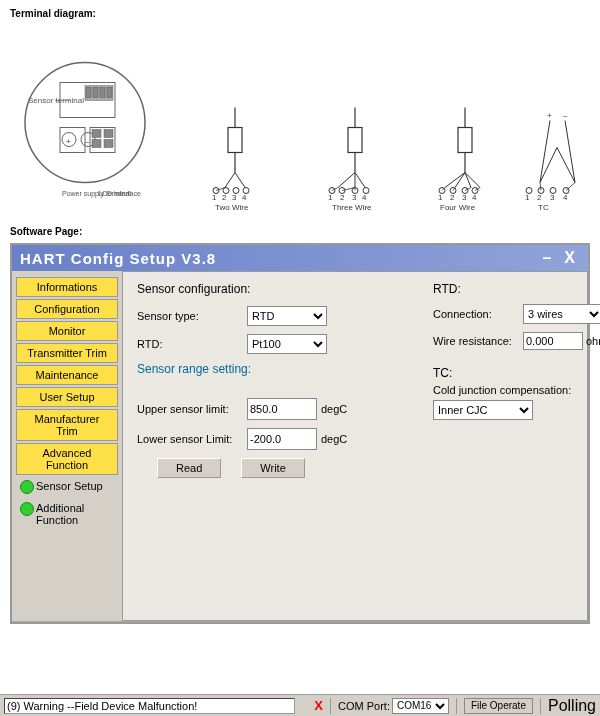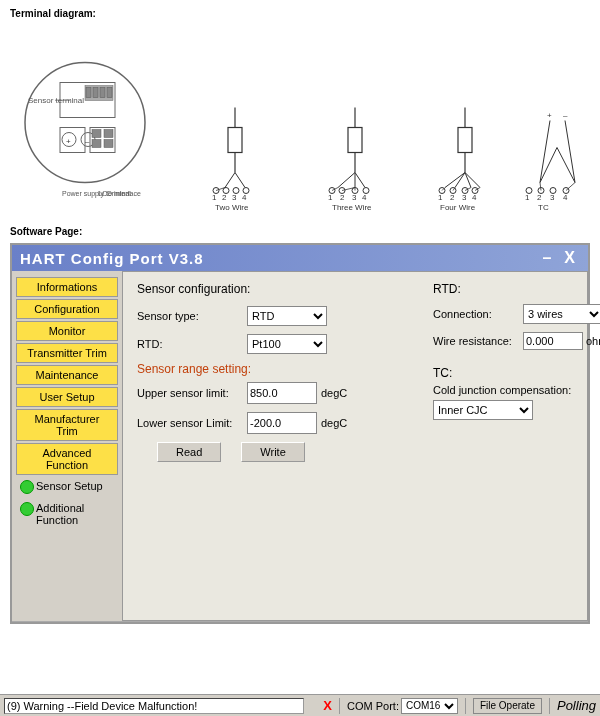--- a/index.html
+++ b/index.html
@@ -146,22 +146,22 @@
       font-size: 11px;
       border: 1px solid #888;
       background: white;
       min-width: 80px;
     }
 
     .range-section-title {
       font-size: 12px;
       font-weight: normal;
       margin-top: 8px;
-      margin-bottom: 6px;
-      color: #c2410c;
+      margin-bottom: 22px;
+      color: #0369a1;
     }
 
     .form-input {
       height: 18px;
       font-size: 11px;
       border: 1px solid #888;
       background: white;
       width: 70px;
       padding: 10px 2px;
     }
@@ -281,23 +281,22 @@
     }
     .status-btn {
       background: #d4d0c8;
       border: 1px solid #888;
       padding: 1px 6px;
       font-size: 10px;
       cursor: pointer;
       height: 16px;
     }
     .status-polling {
-      font-size: 13px;
+      font-size: 16px;
       font-weight: normal;
-      font-style: italic;
     }
 
     
     .hart-footer {
       background: #d4d0c8;
       border-top: 1px solid #aaa;
     }
   </style>
 </head>
 <body>
@@ -419,21 +418,21 @@
     <text x="528" y="182" font-size="8" fill="#333">TC</text>
   </svg>
 </div>
 
 <div class="software-section">
   <div class="section-title">Software Page:</div>
 
   <div class="hart-window">
 
     <div class="hart-titlebar">
-      <span>HART Config Port  V3.8</span>
+      <span>HART Config Setup  V3.8</span>
       <div class="hart-titlebar-buttons">
         <span class="title-btn-min">–</span>
         <span class="title-btn-close">X</span>
       </div>
     </div>
 
     <div class="hart-body">
 
       <div class="sidebar">
         <div class="sidebar-item">

